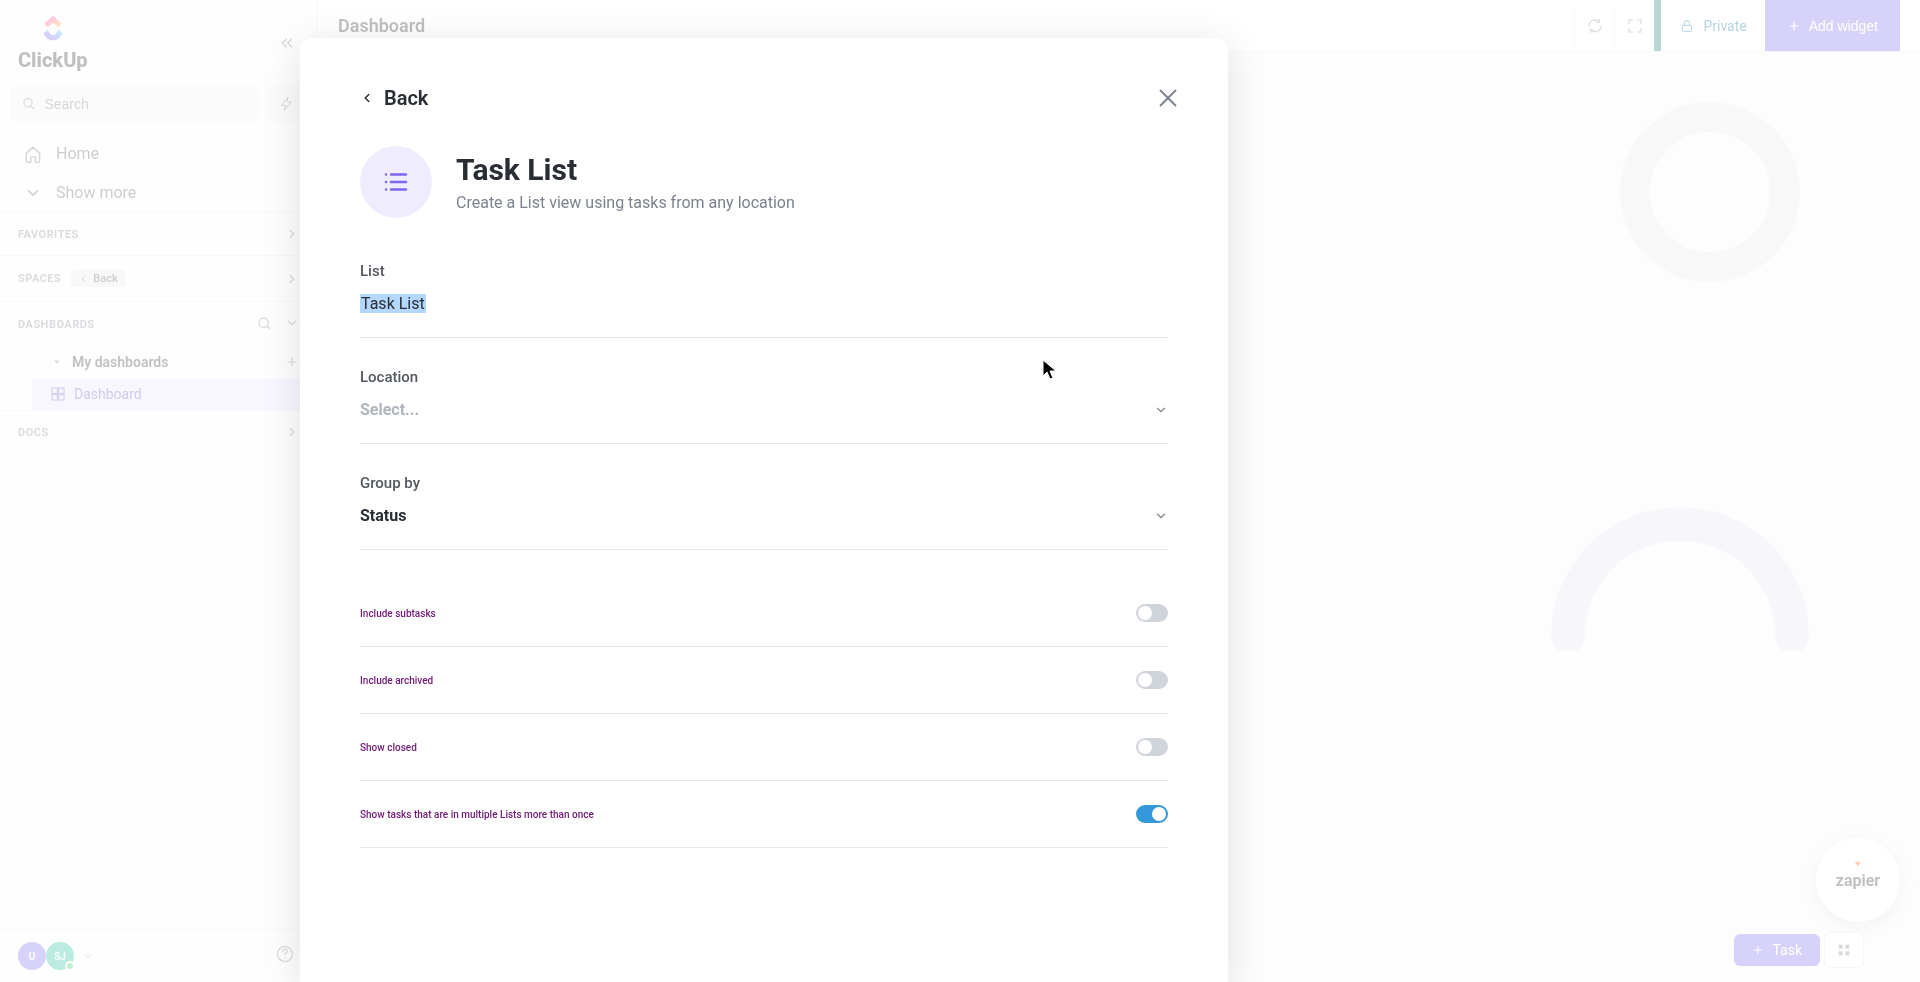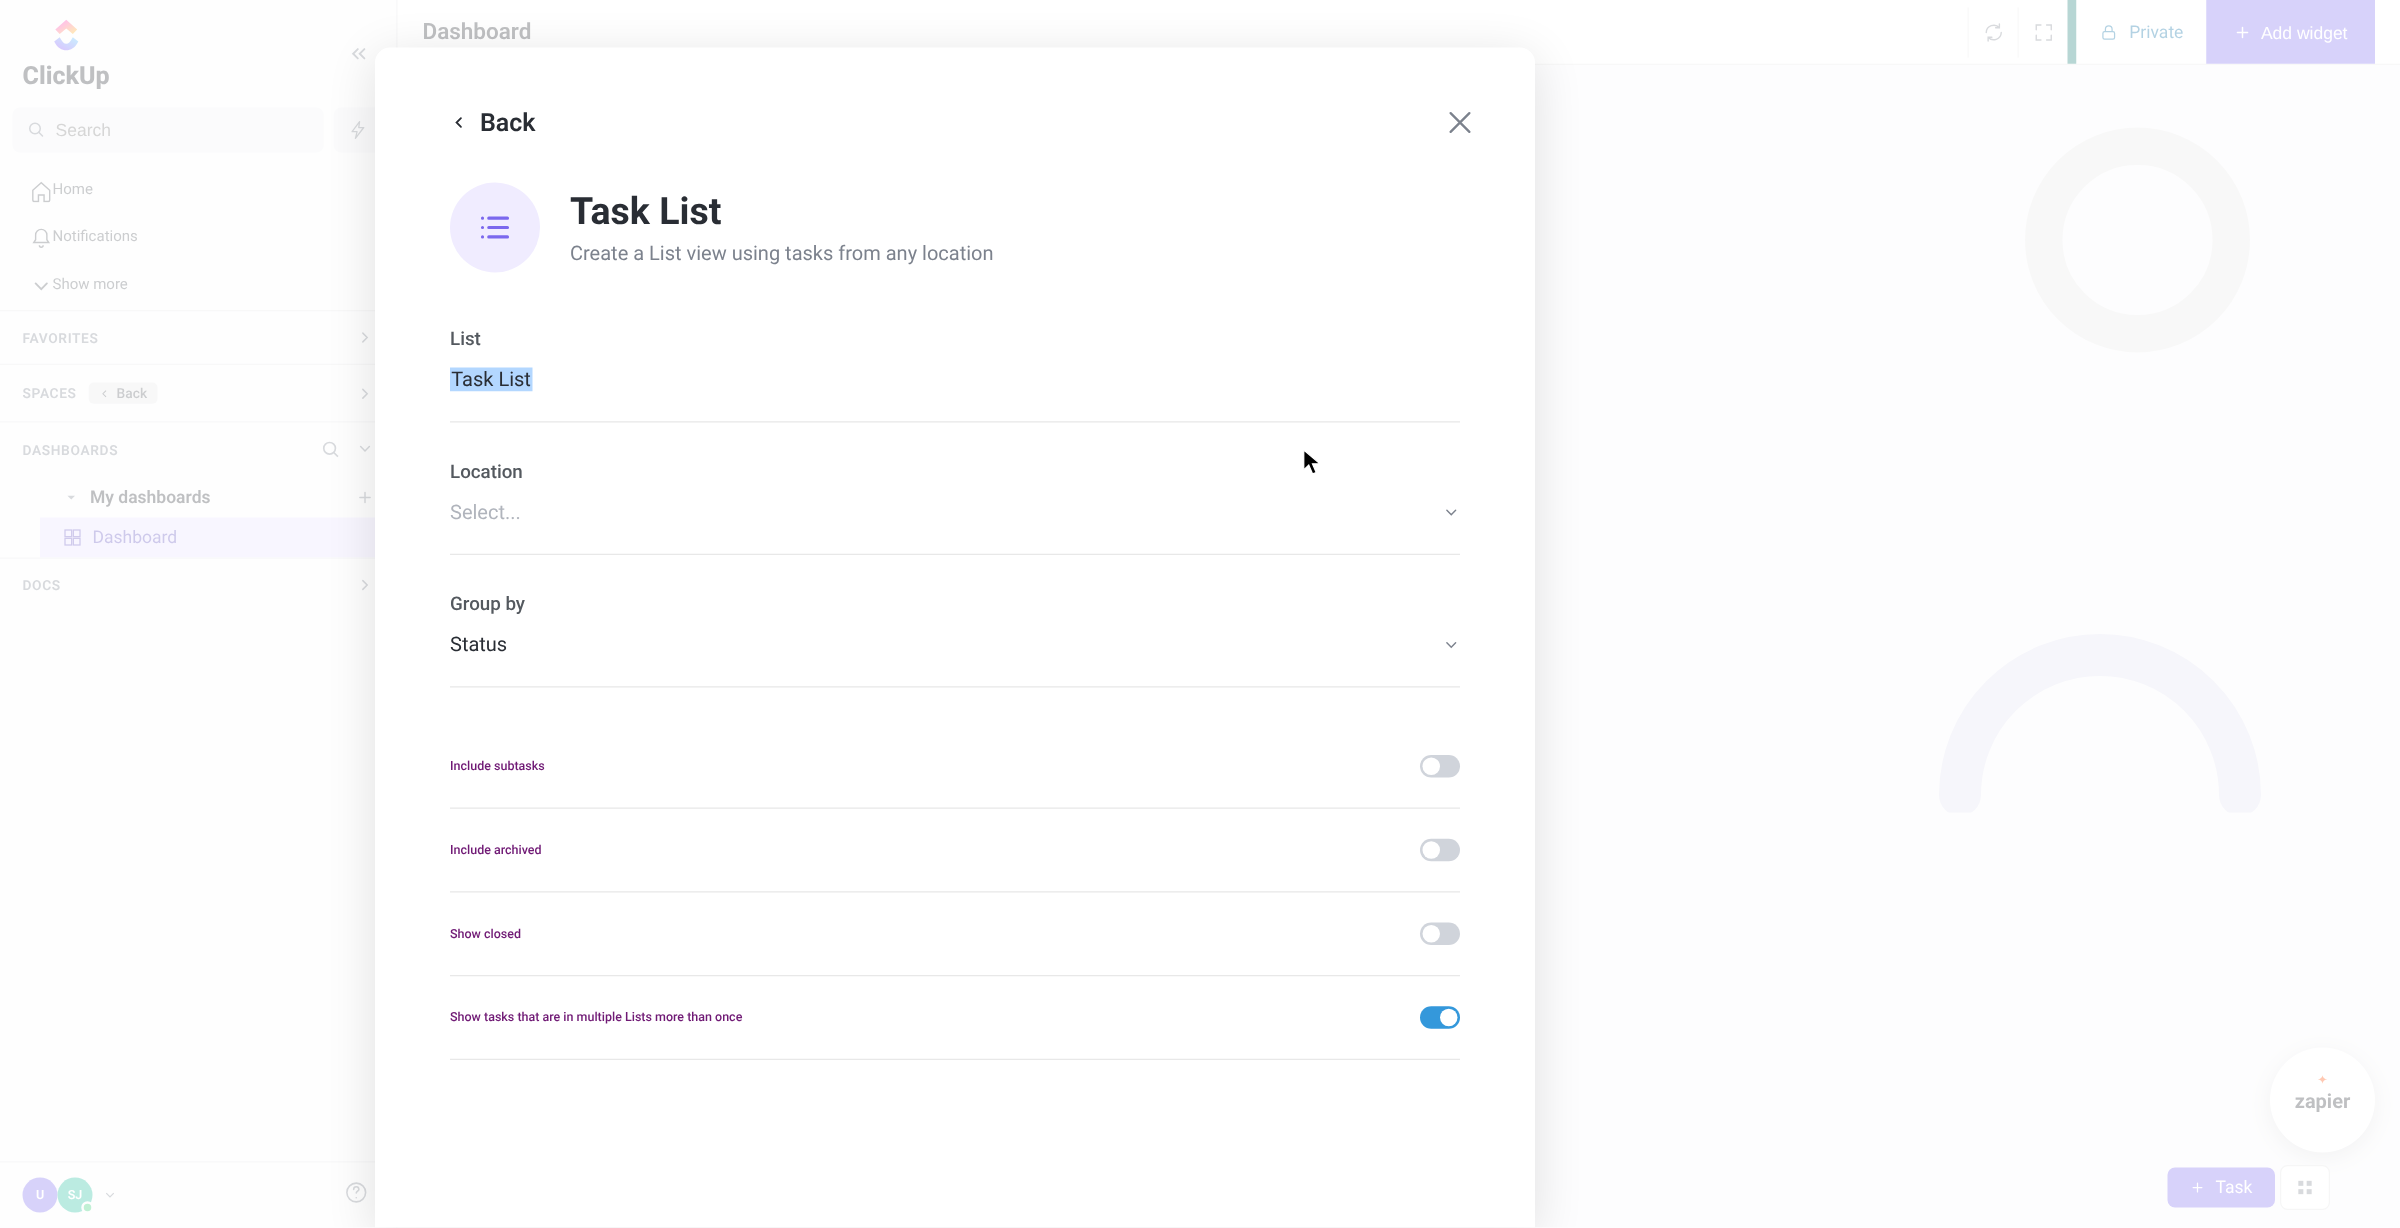--- a/index.html
+++ b/index.html
@@ -11,21 +11,21 @@
 .logo { display: flex; align-items: center; gap: 6px; flex-direction: column; }
 .logo-mark { width: 28px; height: 28px; }
 .logo-text { font-weight: 800; font-size: 20px; color: #292d34; }
 .collapse-btn { width: 24px; height: 24px; display: flex; align-items: center; justify-content: center; color: #7c828d; cursor: pointer; }
 
 .search-row { display: flex; gap: 8px; padding: 0 10px 12px 10px; }
 .search-box { flex: 1; display: flex; align-items: center; gap: 8px; background: #f0f1f3; border-radius: 6px; padding: 8px 12px; color: #7c828d; }
 .search-box input { border: none; background: transparent; outline: none; font-size: 14px; color: #292d34; width: 100%; }
 .bolt-btn { width: 40px; height: 36px; background: #f0f1f3; border-radius: 6px; display: flex; align-items: center; justify-content: center; color: #7c828d; cursor: pointer; }
 
-.nav-item { display: flex; align-items: flex-start; padding: 10px 24px; color: #54595f; font-size: 12px; cursor: pointer; }
+.nav-item { display: flex; align-items: flex-end; gap: 14px; padding: 10px 24px; color: #54595f; font-size: 16px; cursor: pointer; }
 .nav-icon { width: 18px; height: 18px; flex-shrink: 0; }
 
 .section-header { display: flex; align-items: center; justify-content: space-between; padding: 14px 18px 14px 18px; border-top: 1px solid #e8e8e8; font-size: 11px; font-weight: 600; color: #7c828d; letter-spacing: 0.5px; cursor: pointer; }
 .section-header .chevron { color: #7c828d; }
 .back-pill { background: #e8e8e8; border-radius: 4px; padding: 2px 8px; font-size: 11px; color: #54595f; font-weight: 500; display: inline-flex; align-items: center; gap: 4px; }
 .spaces-row { display: flex; align-items: center; justify-content: space-between; padding: 14px 18px; border-top: 1px solid #e8e8e8; }
 .spaces-row .left { display: flex; align-items: center; gap: 10px; }
 
 .dashboards-header { display: flex; align-items: center; justify-content: space-between; padding: 14px 18px; border-top: 1px solid #e8e8e8; }
 .dashboards-header .label { font-size: 11px; font-weight: 600; color: #7c828d; letter-spacing: 0.5px; }
@@ -83,21 +83,21 @@
 
 .modal-hero { display: flex; align-items: center; gap: 24px; margin-bottom: 44px; }
 .hero-icon { width: 72px; height: 72px; border-radius: 50%; background: #f0ecff; display: flex; align-items: center; justify-content: center; color: #7b68ee; }
 .hero-title { font-size: 30px; font-weight: 700; color: #292d34; margin-bottom: 6px; }
 .hero-desc { font-size: 16px; color: #7c828d; }
 
 .form-label { font-size: 15px; font-weight: 500; color: #54595f; margin-bottom: 14px; display: block; }
 .form-group { border-bottom: 1px solid #e8e8e8; padding-bottom: 24px; margin-bottom: 30px; }
 .form-text { font-size: 16px; color: #292d34; }
 .form-text.selected { background: #b3d7ff; padding: 0 1px; }
-.form-select { display: flex; align-items: center; justify-content: space-between; font-size: 16px; color: #b0b4bc; cursor: pointer; }
+.form-select { display: flex; align-items: center; justify-content: space-between; font-size: 16px; color: #b0b4bc; cursor: pointer; font-weight: bold; }
 .form-select .chev { color: #7c828d; }
 .form-select.filled { color: #292d34; }
 
 .toggle-row { display: flex; align-items: center; justify-content: space-between; border-bottom: 1px solid #e8e8e8; padding: 24px 0; }
 .toggle-row .label { font-size: 10px; font-weight: 500; color: #701a75; }
 .toggle { width: 32px; height: 18px; background: #d0d4db; border-radius: 10px; position: relative; cursor: pointer; }
 .toggle .knob { position: absolute; width: 14px; height: 14px; background: #fff; border-radius: 50%; top: 2px; left: 2px; transition: left 0.15s; }
 .toggle.on { background: #3498db; }
 .toggle.on .knob { left: 16px; }
 
@@ -149,26 +149,20 @@
   </div>
 
   <div class="nav-item">
     <svg class="nav-icon" viewBox="0 0 24 24">
         <path d="M3 11l9-8 9 8v10a2 2 0 01-2 2h-4v-7h-6v7H5a2 2 0 01-2-2V11z" stroke="currentColor" stroke-width="1.5" fill="none"></path>
       </svg>
     <span>Home</span>
   </div>
   <div class="nav-item">
     <svg class="nav-icon" viewBox="0 0 24 24">
-        <path d="M6 8a6 6 0 1112 0v5l2 3H4l2-3V8zM10 19a2 2 0 004 0" stroke="currentColor" stroke-width="1.5" fill="none"></path>
-      </svg>
-    <span>Notifications</span>
-  </div>
-  <div class="nav-item">
-    <svg class="nav-icon" viewBox="0 0 24 24">
         <path d="M6 9l6 6 6-6" stroke="currentColor" stroke-width="2" fill="none" stroke-linecap="round"></path>
       </svg>
     <span>Show more</span>
   </div>
 
   <div class="section-header">
     <span>FAVORITES</span>
     <svg width="14" height="14" viewBox="0 0 24 24" class="chevron">
         <path d="M9 6l6 6-6 6" stroke="currentColor" stroke-width="2" fill="none" stroke-linecap="round"></path>
       </svg>

